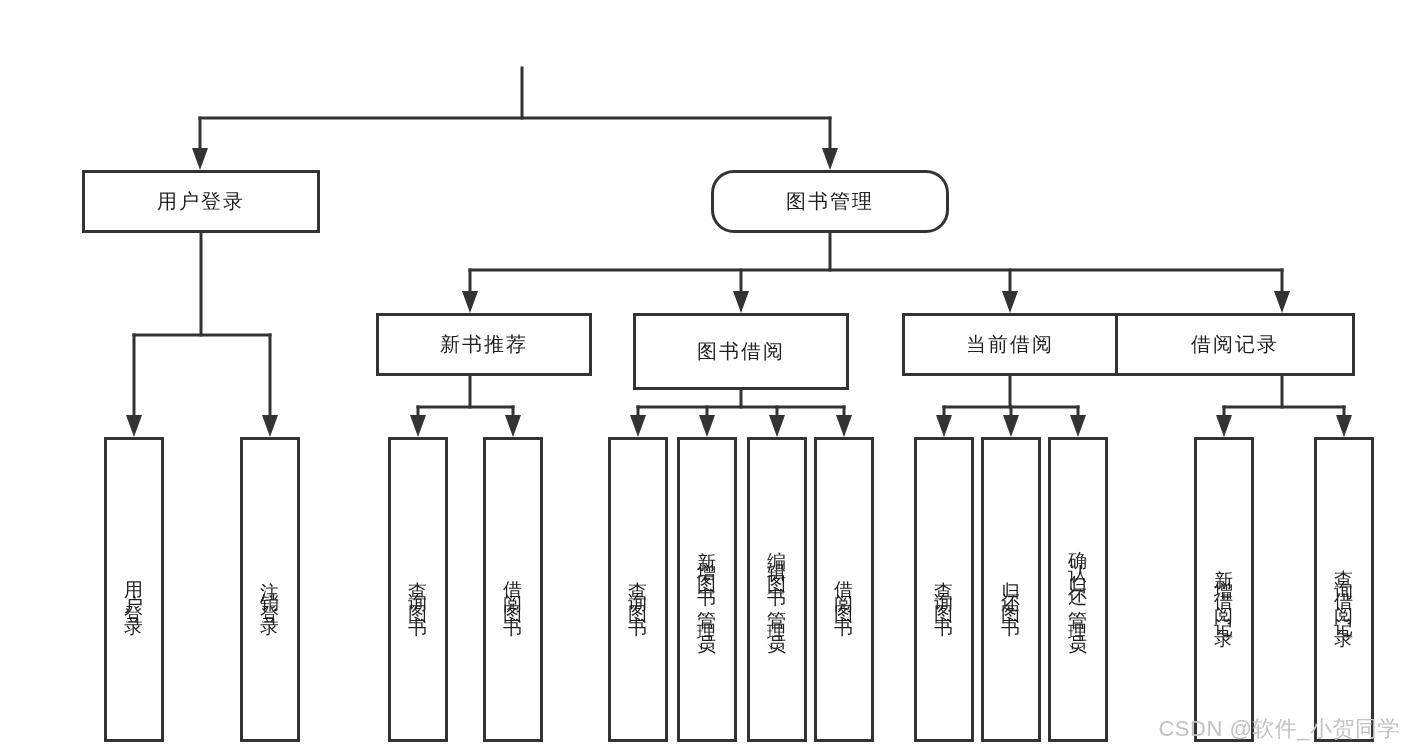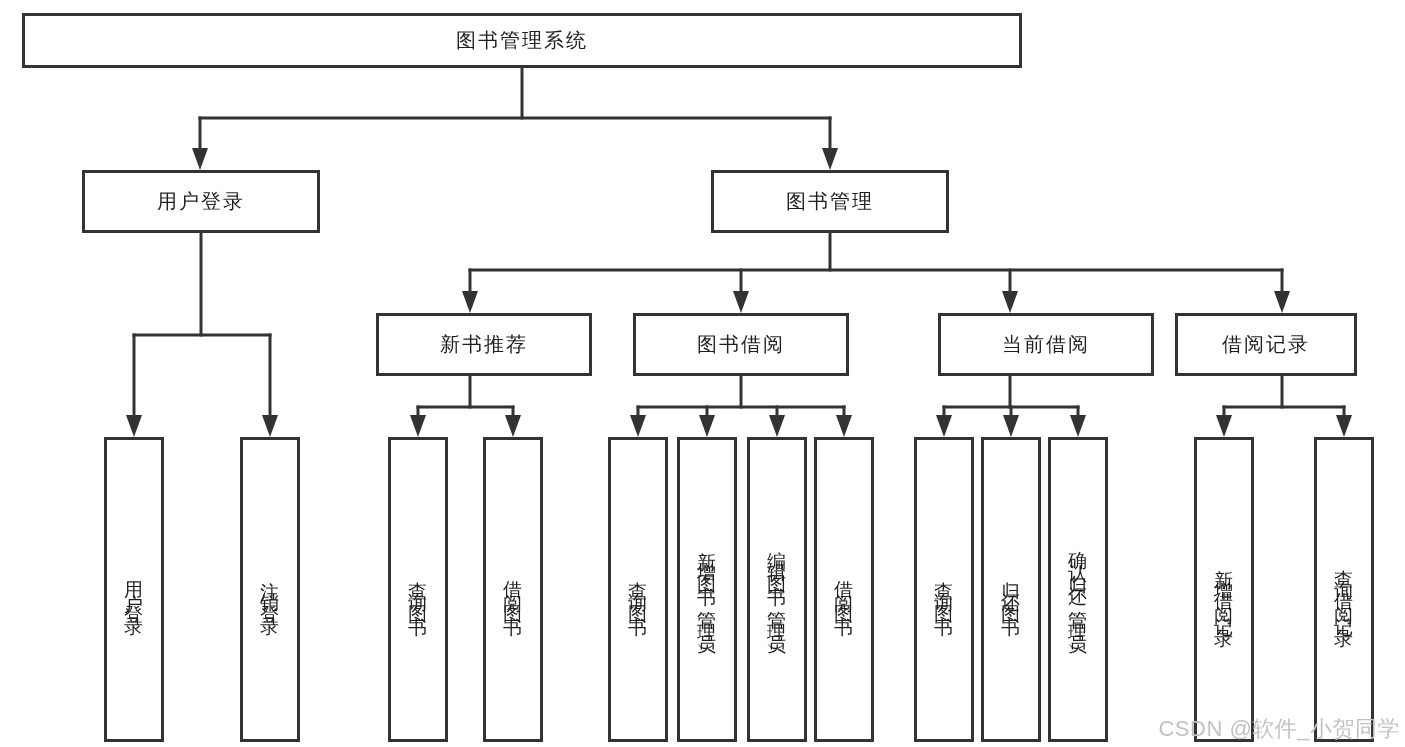--- a/index.html
+++ b/index.html
@@ -144,29 +144,28 @@
     <g>
       <line x1="1282" y1="376" x2="1282" y2="407"></line>
       <line x1="1224" y1="407" x2="1344" y2="407"></line>
       <line x1="1224" y1="407" x2="1224" y2="417"></line>
       <polygon points="1216,415 1232,415 1224,437"></polygon>
       <line x1="1344" y1="407" x2="1344" y2="417"></line>
       <polygon points="1336,415 1352,415 1344,437"></polygon>
     </g>
   </svg>
 
-  <div class="node" style="left:22px; top:13px; width:1000px; height:55px;">图书管理系统</div>
 
   <div class="node" style="left:82px; top:170px; width:238px; height:63px;">用户登录</div>
-  <div class="node" style="left:711px; top:170px; width:238px; height:63px;">图书管理</div>
+  <div class="node" style="left:711px; top:170px; width:238px; height:63px;border-radius:23px;">图书管理</div>
 
   <div class="node" style="left:376px; top:313px; width:216px; height:63px;">新书推荐</div>
-  <div class="node" style="left:633px; top:313px; width:216px; height:63px;text-align:right;">图书借阅</div>
-  <div class="node" style="left:902px; top:313px; width:216px; height:63px;margin-left:36px;">当前借阅</div>
-  <div class="node" style="left:1175px; top:313px; width:182px; height:63px;">借阅记录</div>
+  <div class="node" style="left:633px; top:313px; width:216px; height:77px;text-align:right;">图书借阅</div>
+  <div class="node" style="left:902px; top:313px; width:216px; height:63px;">当前借阅</div>
+  <div class="node" style="left:1115px; top:313px; width:240px; height:63px;">借阅记录</div>
 
   <div class="leaf" style="left:104px;">
     <span>用户登录</span>
   </div>
   <div class="leaf" style="left:240px;">
     <span>注销登录</span>
   </div>
 
   <div class="leaf" style="left:388px;">
     <span>查询图书</span>

